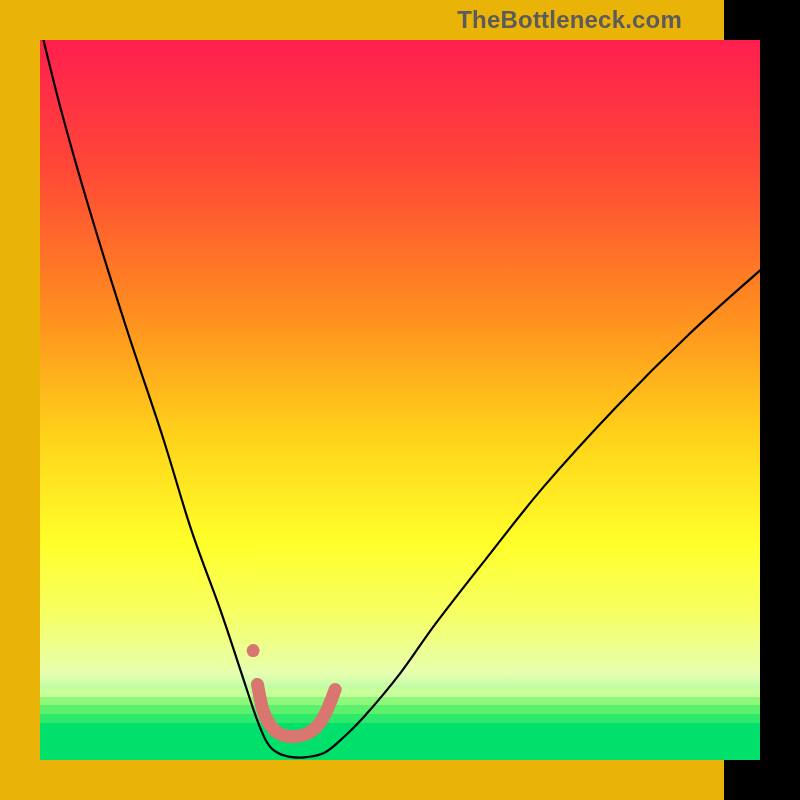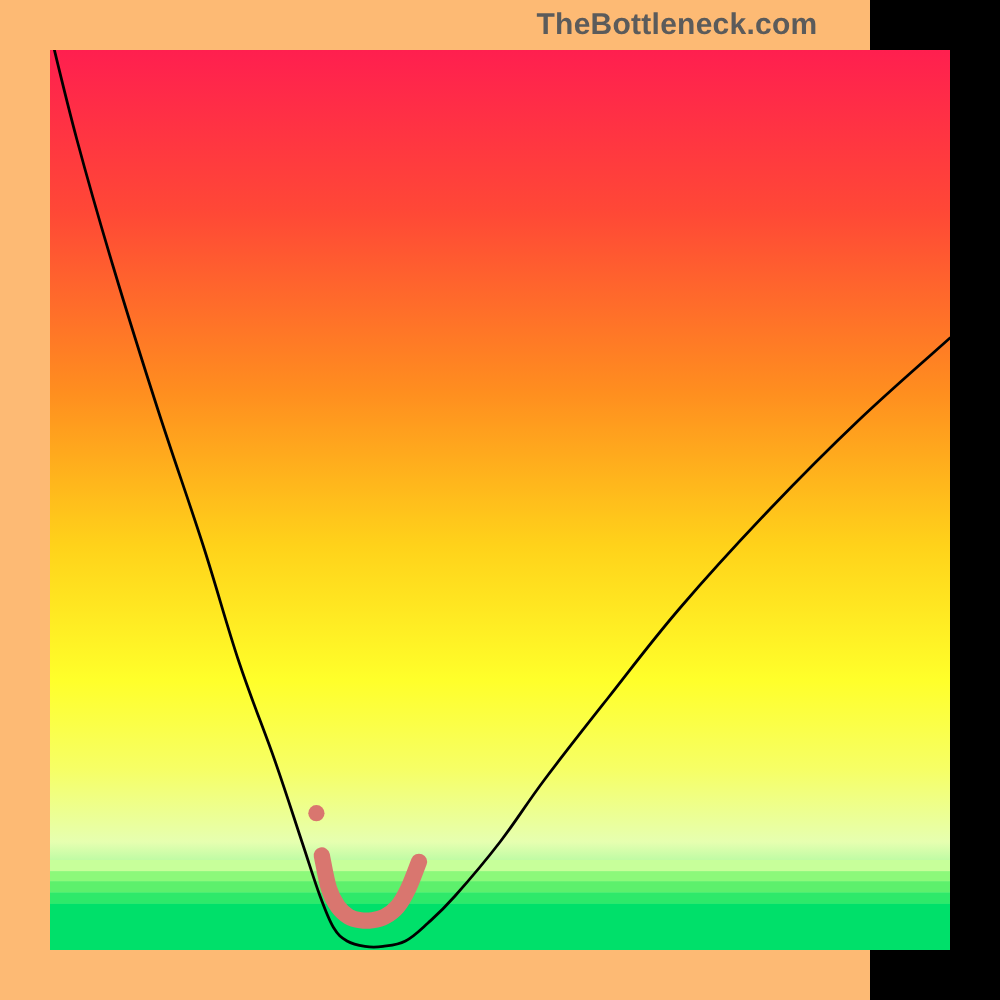--- a/index.html
+++ b/index.html
@@ -8,21 +8,22 @@
     width: 800px;
     height: 800px;
     overflow: hidden;
     background: #000;
     font-family: Arial, Helvetica, sans-serif;
   }
   .frame {
     position: relative;
     width: 696px;
     height: 800px;
-    background: #fdba74;
+    background: #eab308;
+    padding-left: 28px;
   }
   .plot-area {
     position: absolute;
     left: 40px;
     top: 40px;
     width: 720px;
     height: 720px;
     overflow: hidden;
   }
   .gradient {

